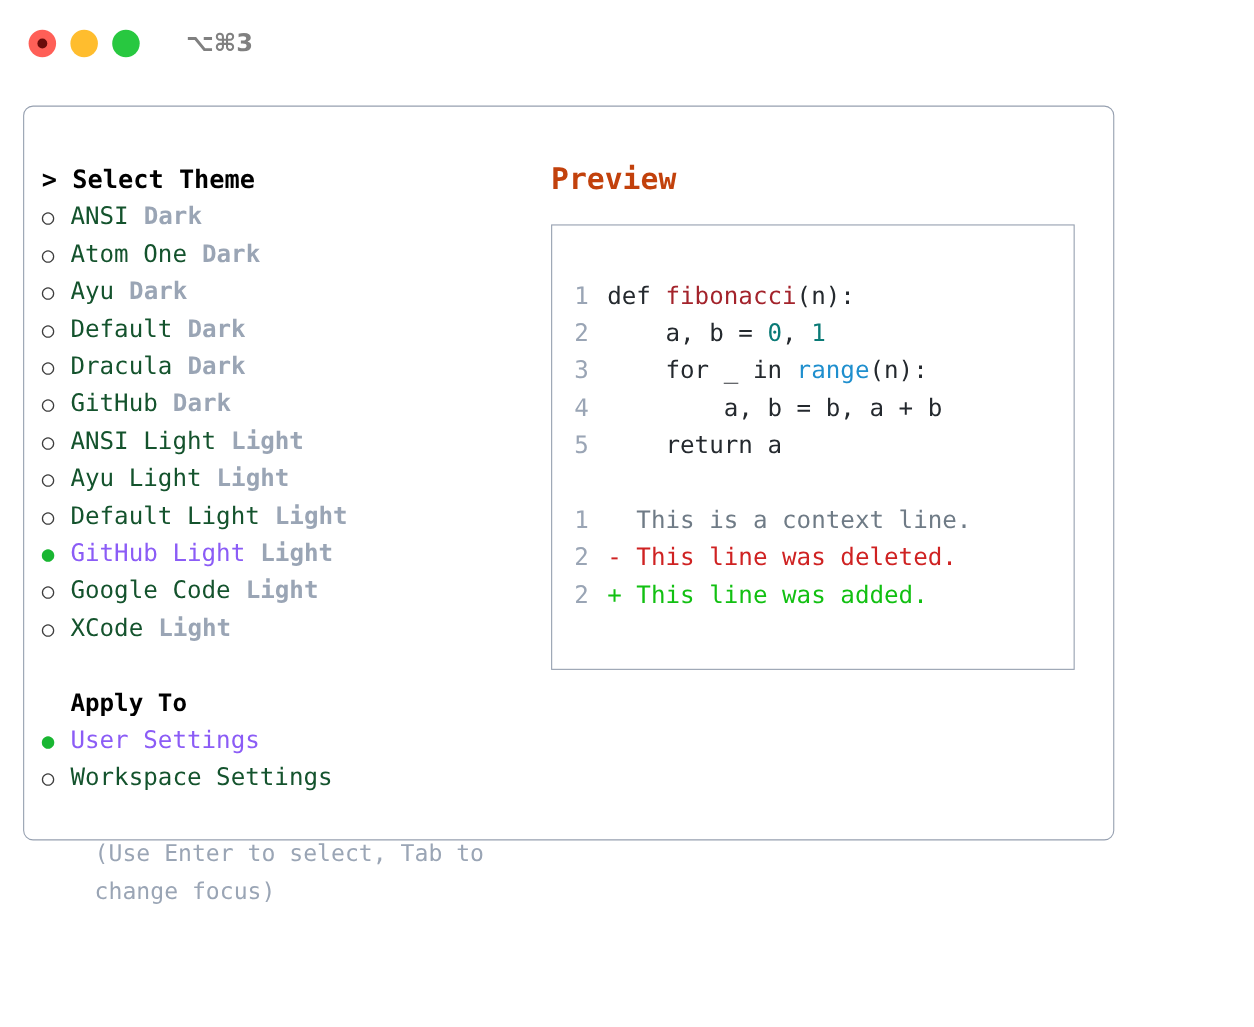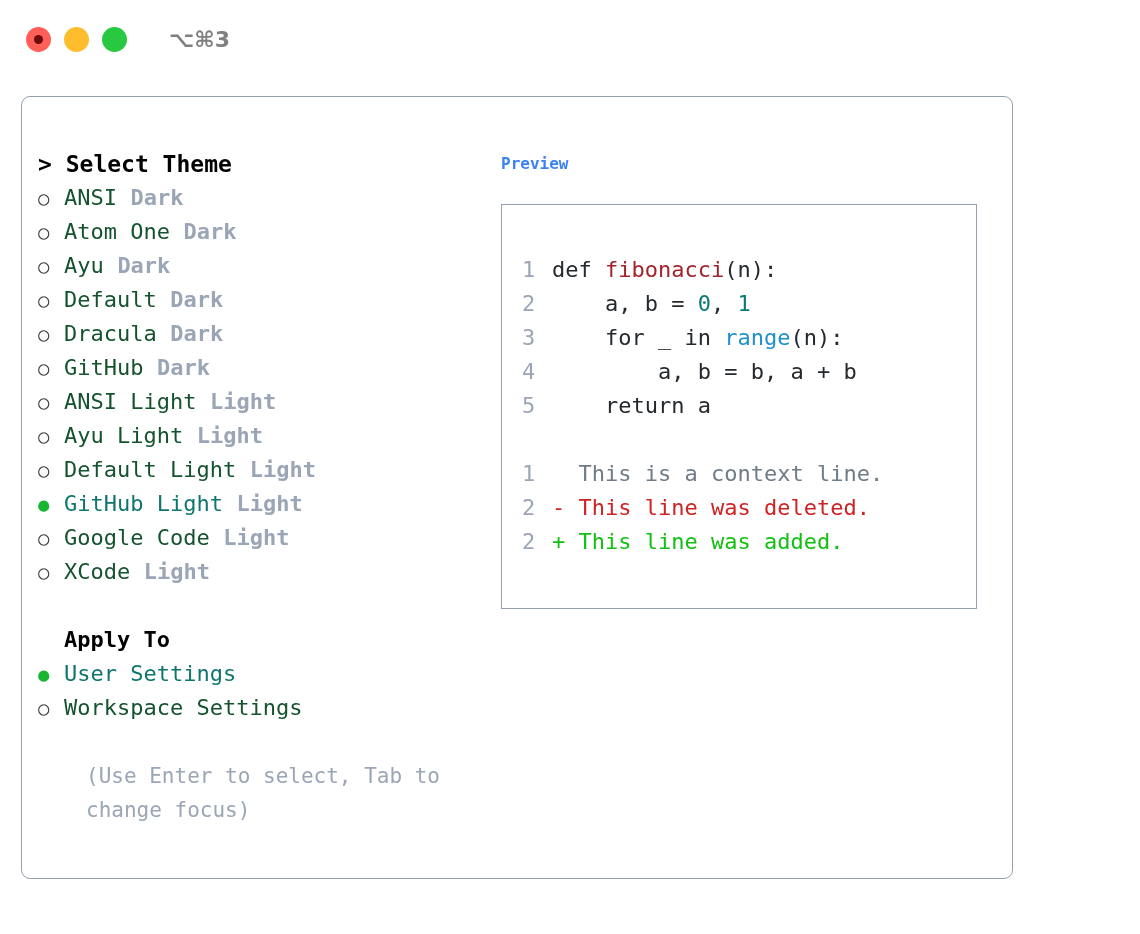--- a/index.html
+++ b/index.html
@@ -64,21 +64,21 @@
     letter-spacing: 0px;
     font-family: "DejaVu Sans", "Liberation Sans", sans-serif;
   }
 
   
   #panel {
     position: absolute;
     left: 21px;
     top: 96px;
     width: 992px;
-    height: 783px;
+    height: 668px;
     border: 1.5px solid #96a0b0;
     border-radius: 9px;
     box-sizing: border-box;
     background: #ffffff;
   }
 
   
   #left-col {
     position: absolute;
     left: 16px;
@@ -112,21 +112,21 @@
   }
   .bullet {
     width: 26px;
     flex: 0 0 26px;
     font-size: 19px;
     color: #3c3c3c;
     line-height: 34px;
   }
   .bullet.on { color: #19b632; }
   .opt-label { color: #14532d; }
-  .opt.selected .opt-label { color: #0f766e; }
+  .opt.selected .opt-label { color: #8b5cf6; }
   .opt-tag {
     color: #9aa5b5;
     margin-left: 0.62em;
     font-weight: bold;
   }
 
   .spacer { height: 34px; }
 
   .apply-title {
     font-size: 22px;
@@ -143,23 +143,23 @@
     font-size: 21px;
     line-height: 34px;
     color: #9aa5b5;
     width: 420px;
     white-space: normal;
     margin-left: 48px;
   }
 
   
   #preview-title {
-    font-size: 16px;
-    font-weight: bold;
-    color: #3b82f6;
+    font-size: 27px;
+    font-weight: bold;
+    color: #c2410c;
     line-height: 34px;
     white-space: pre;
   }
   #code-box {
     margin-top: 23px;
     width: 476px;
     height: 405px;
     border: 1.5px solid #96a0b0;
     box-sizing: border-box;
     background: #ffffff;

